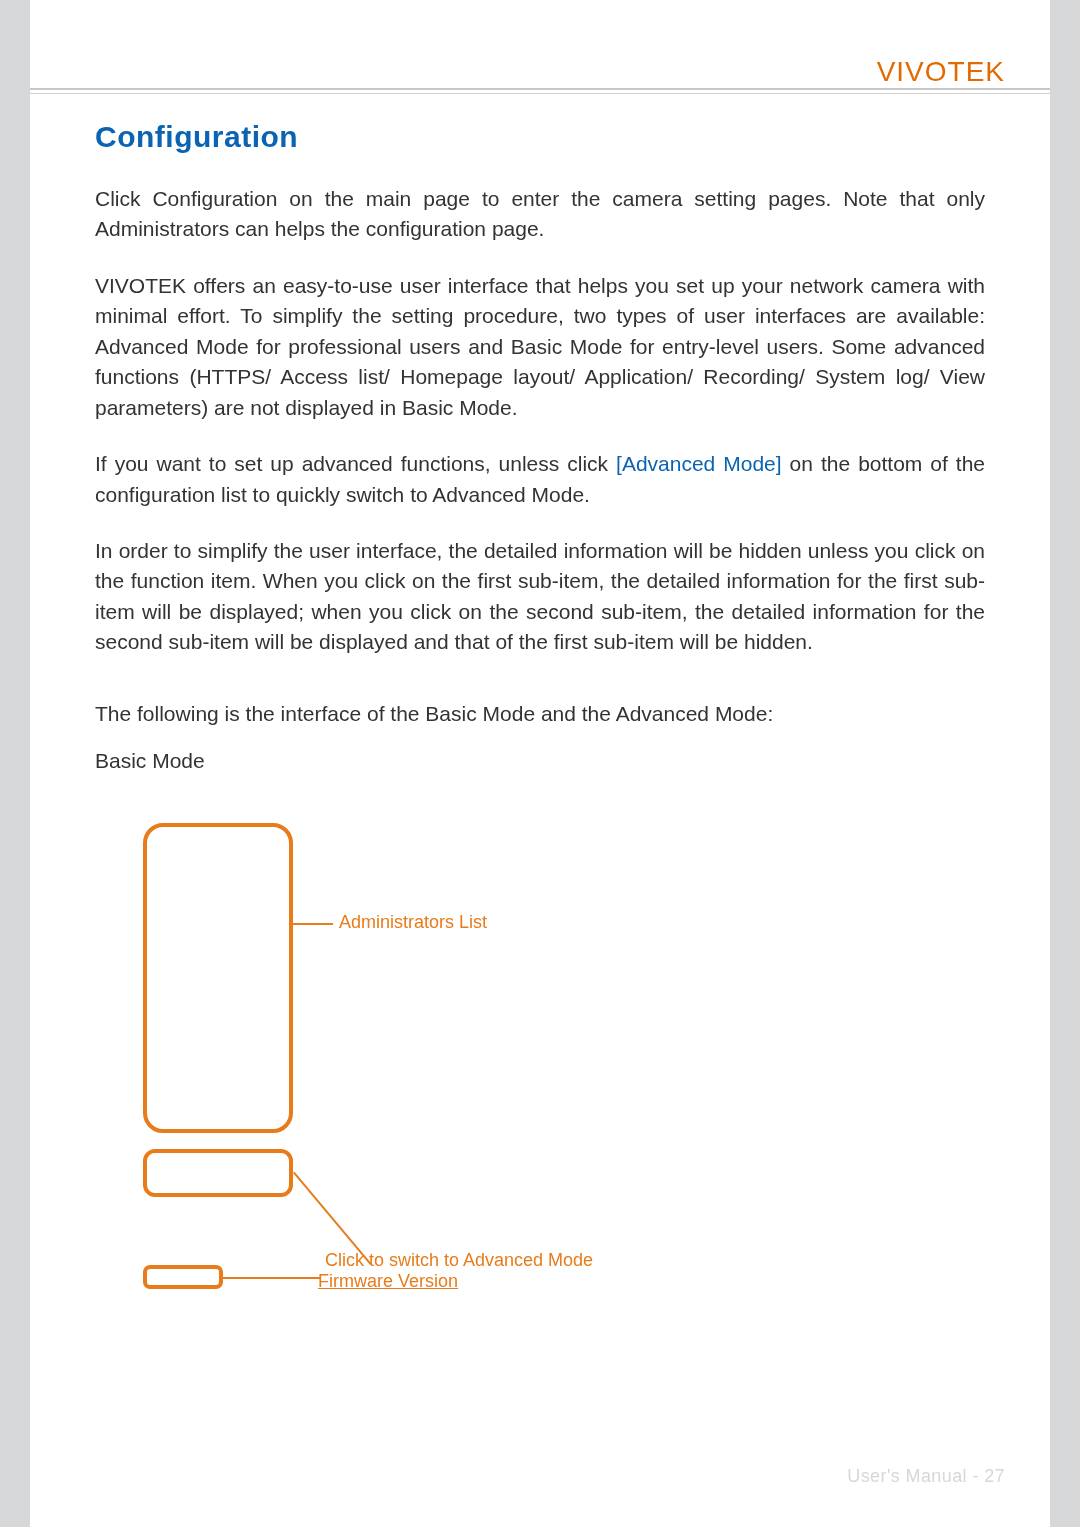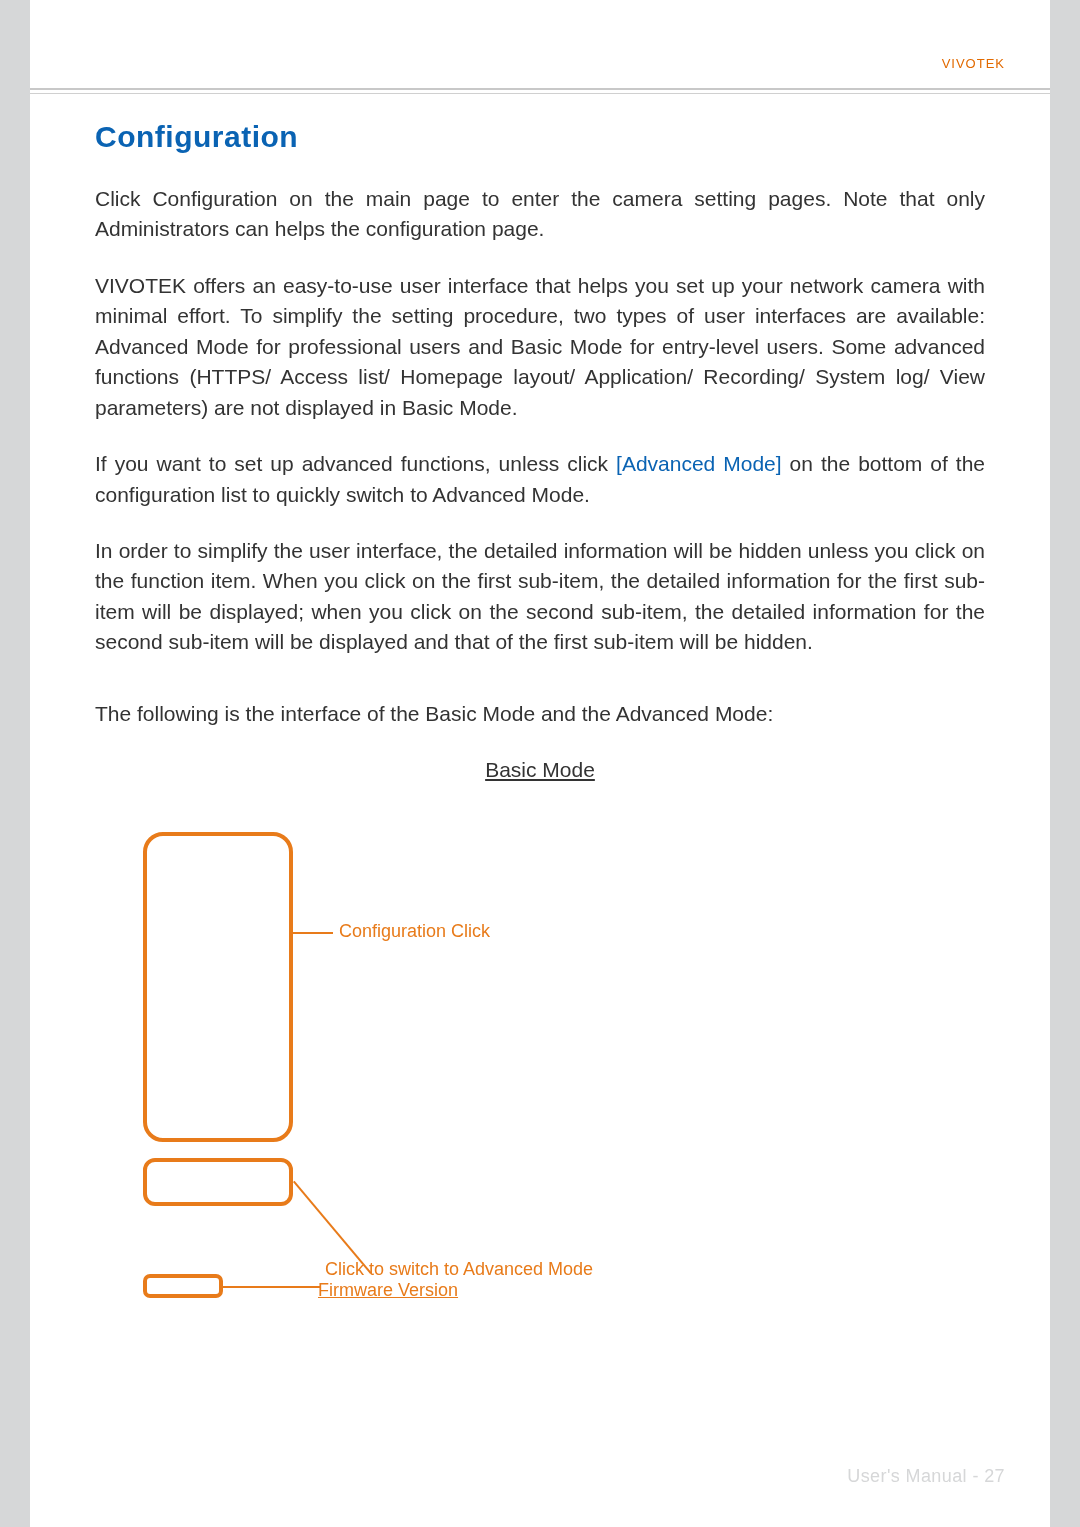--- a/index.html
+++ b/index.html
@@ -16,21 +16,21 @@
     top: 0;
     width: 1020px;
     height: 1527px;
     background: #ffffff;
   }
   .header-brand {
     position: absolute;
     top: 56px;
     right: 45px;
     color: #e26a00;
-    font-size: 13px;
+    font-size: 28px;
     letter-spacing: 1px;
     font-weight: 400;
     margin-left: 28px;
   }
   .header-rule-top {
     position: absolute;
     top: 88px;
     left: 0;
     right: 0;
     border-top: 2px solid #c8c8c8;
@@ -61,29 +61,27 @@
     line-height: 1.45;
     margin-bottom: 26px;
     text-align: justify;
   }
   .link-advanced {
     color: #0a63b3;
   }
   .section-intro {
     color: #333333;
     font-size: 21px;
-    margin-bottom: 32px;
+    margin-bottom: 23px;
     margin-top: 44px;
   }
   .subheading {
     color: #333333;
     font-size: 21px;
-    text-decoration: underline;
     margin-bottom: 28px;
-    text-align: center;
   }
   .diagram {
     position: relative;
     height: 580px;
     margin-top: 50px;
     margin-left: 48px;
   }
   .box-main {
     position: absolute;
     top: 0;
@@ -192,21 +190,21 @@
 
     <p class="para">In order to simplify the user interface, the detailed information will be hidden unless you click on the function item. When you click on the first sub-item, the detailed information for the first sub-item will be displayed; when you click on the second sub-item, the detailed information for the second sub-item will be displayed and that of the first sub-item will be hidden.</p>
 
     <p class="section-intro">The following is the interface of the Basic Mode and the Advanced Mode:</p>
 
     <p class="subheading">Basic Mode</p>
 
     <div class="diagram">
       <div class="box-main"></div>
       <div class="line-cfg-list"></div>
-      <div class="label-cfg-list">Configuration Click</div>
+      <div class="label-cfg-list">Administrators List</div>
 
       <div class="box-mid"></div>
       <div class="diag-line diag1"></div>
       <div class="label-switch">Click to switch to Advanced Mode</div>
 
       <div class="box-small"></div>
       <div class="line-fw"></div>
       <div class="label-fw">Firmware Version</div>
     </div>
 

